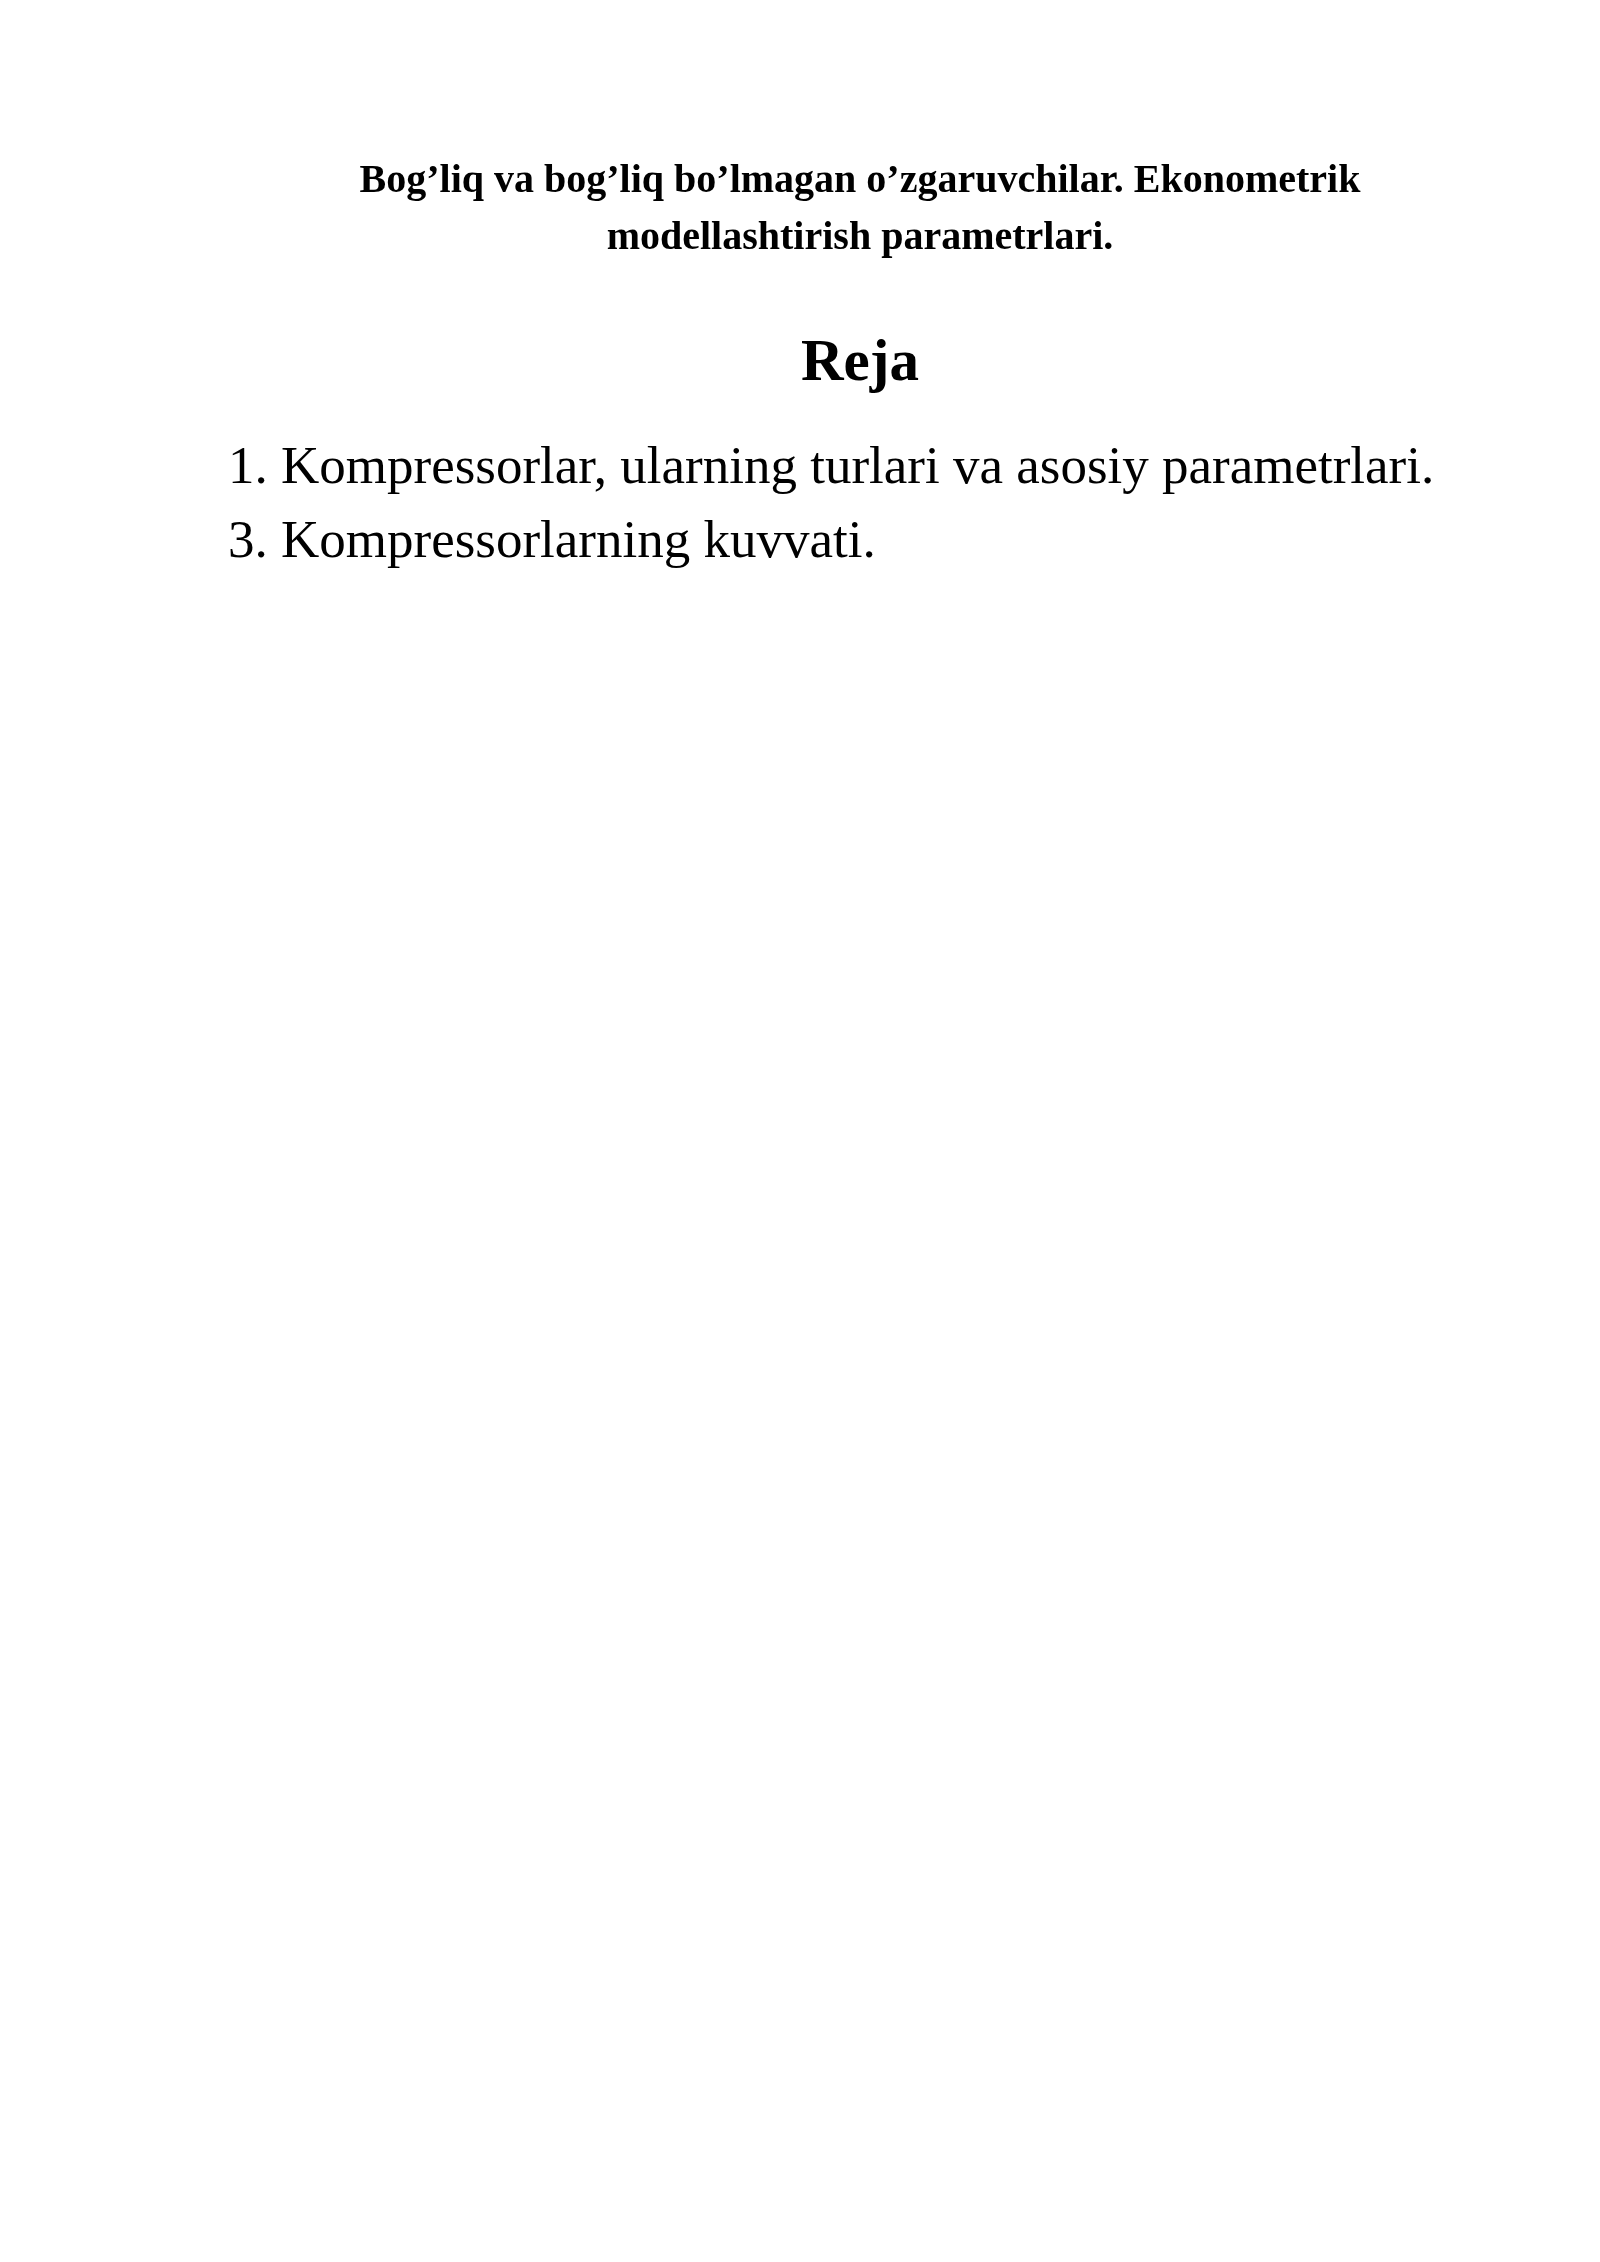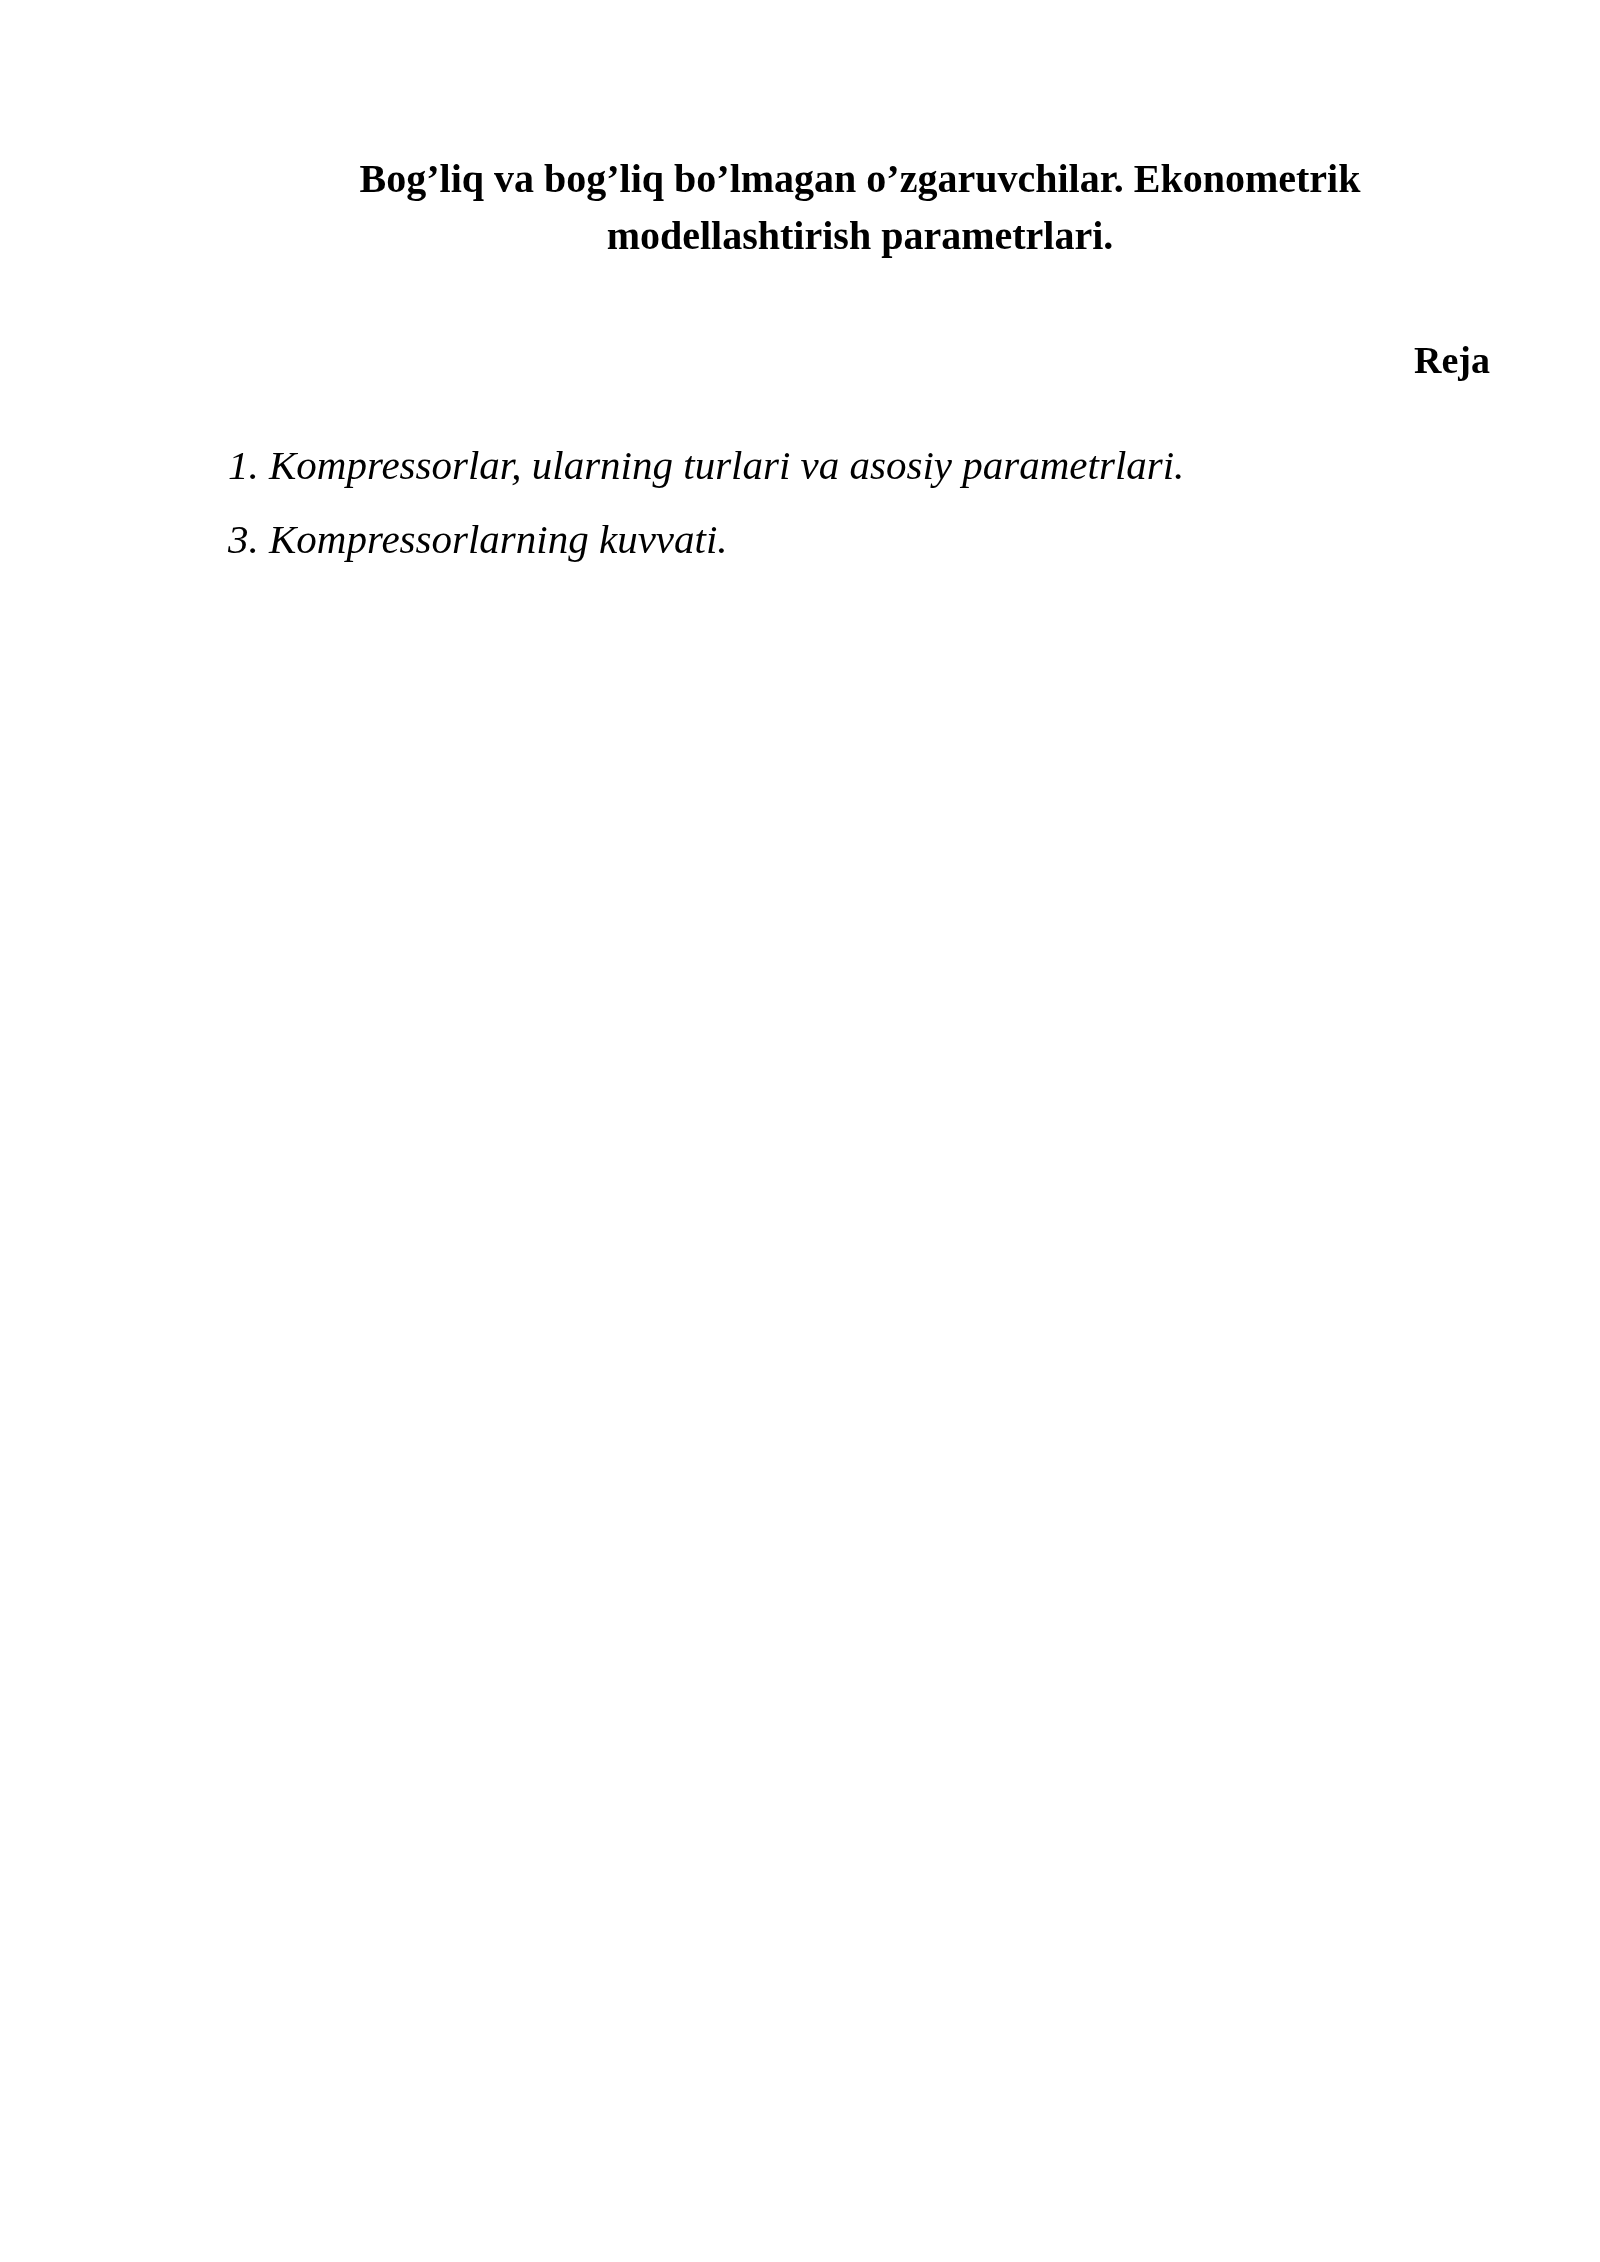--- a/index.html
+++ b/index.html
@@ -32,37 +32,36 @@
       font-weight: bold;
       font-size: 40px;
       line-height: 57px;
       margin: 0;
     }
     .subtitle {
       position: absolute;
       left: 230px;
       width: 1260px;
       top: 330px;
-      text-align: right;
+      text-align: center;
       font-weight: bold;
-      font-size: 38px;
+      font-size: 59px;
       line-height: 60px;
       margin: 0;
     }
     .plan-list {
       position: absolute;
       left: 228px;
       top: 440px;
       margin: 0;
       padding: 0;
       list-style: none;
     }
     .plan-item {
-      font-style: italic;
-      font-size: 41px;
+      font-size: 53px;
       line-height: 50px;
       height: 50px;
       margin-bottom: 24px;
       white-space: nowrap;
     }
   </style>
 </head>
 <body>
 
 <div class="page">

